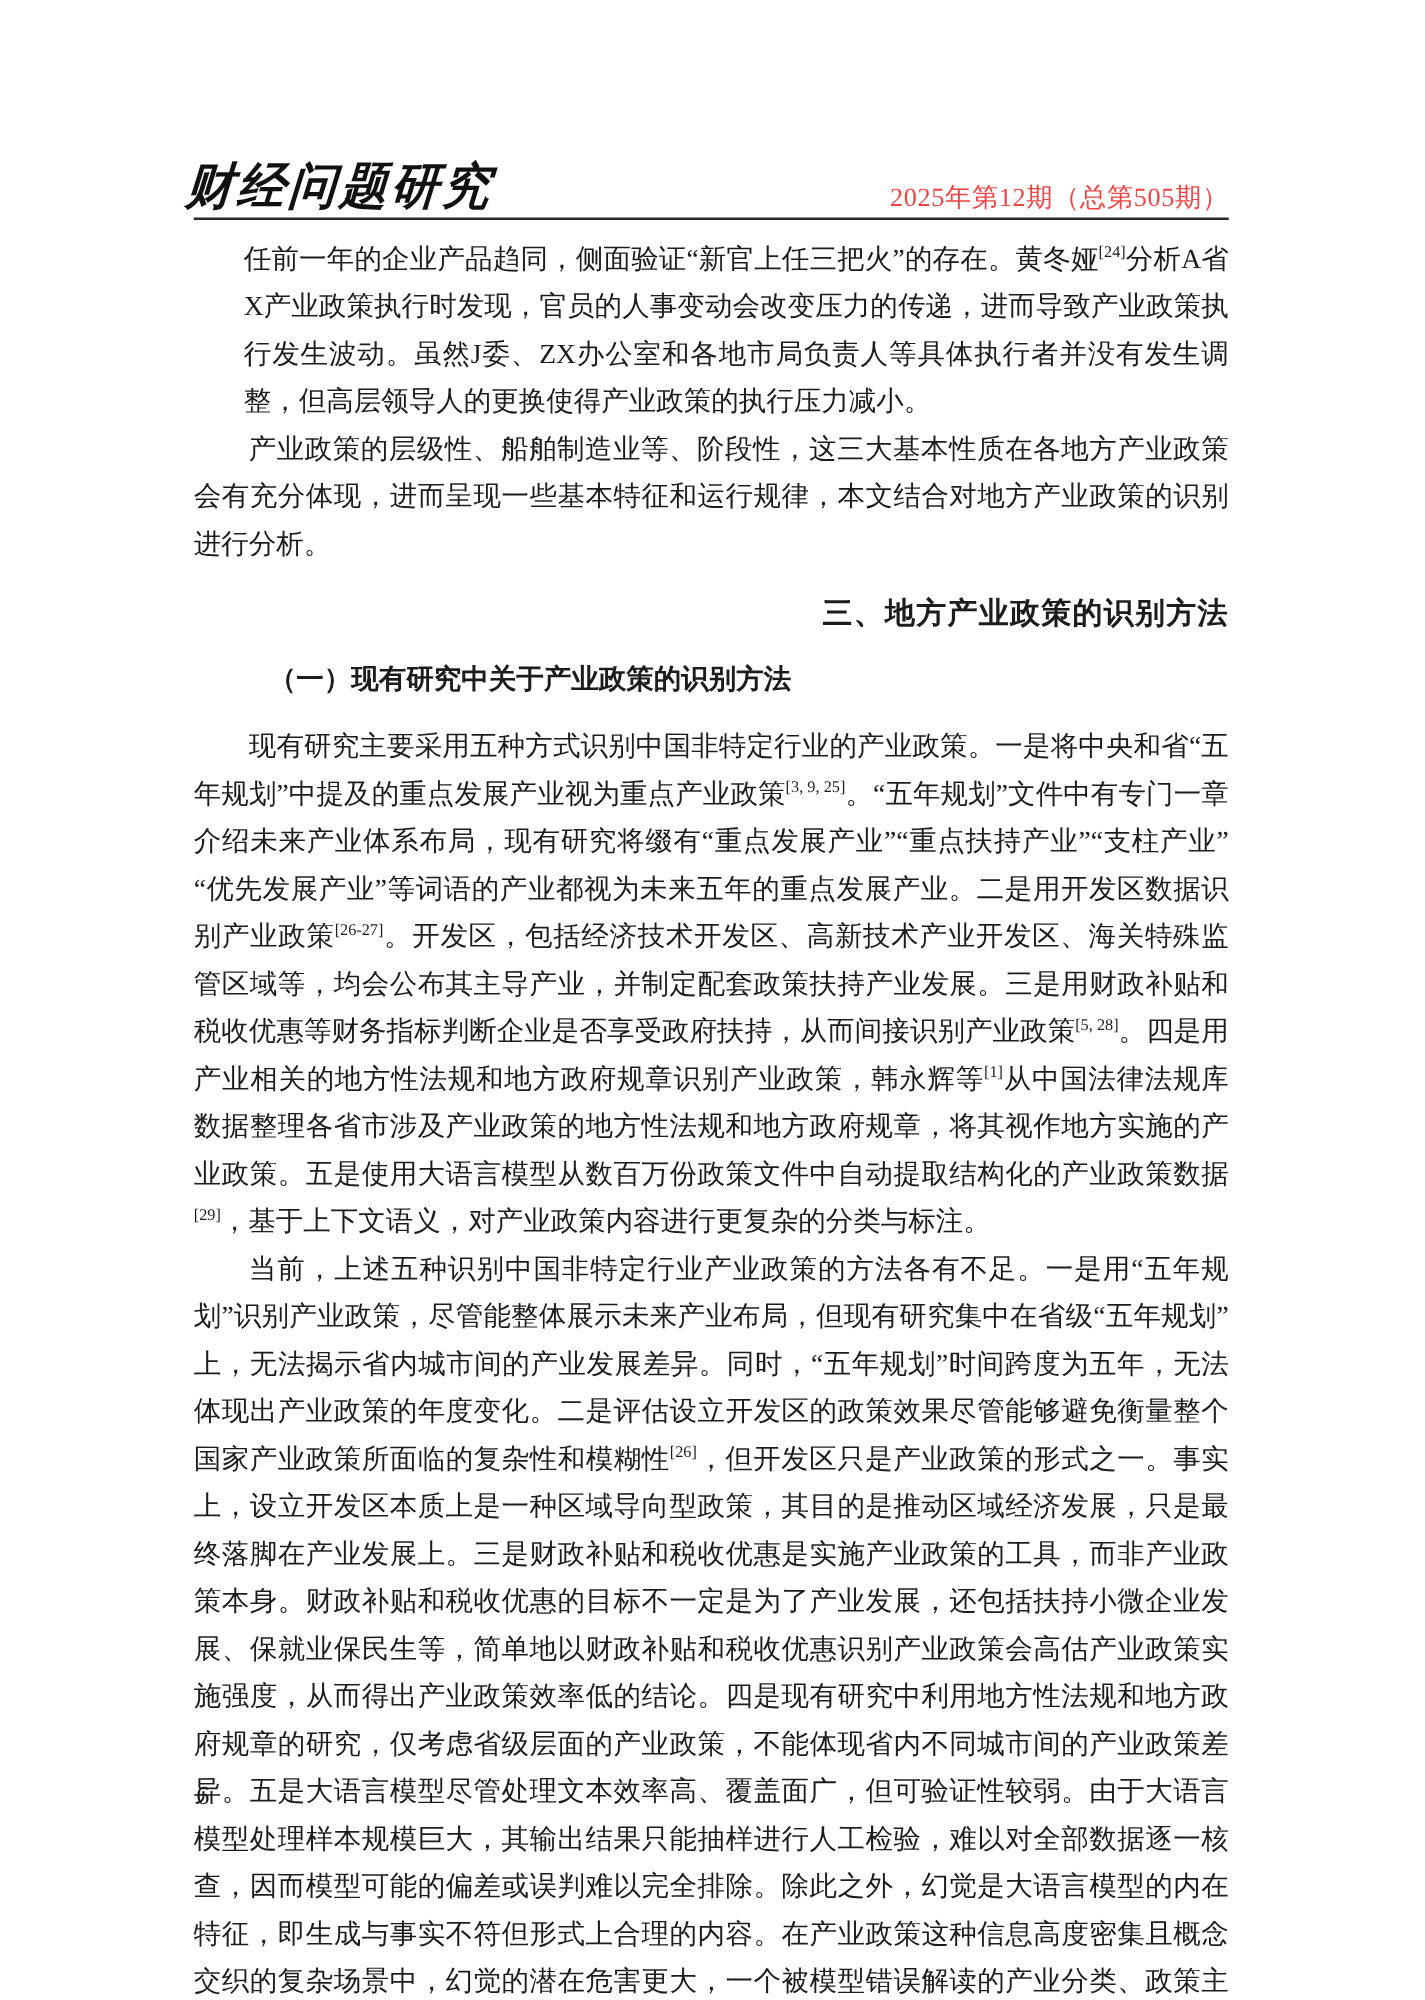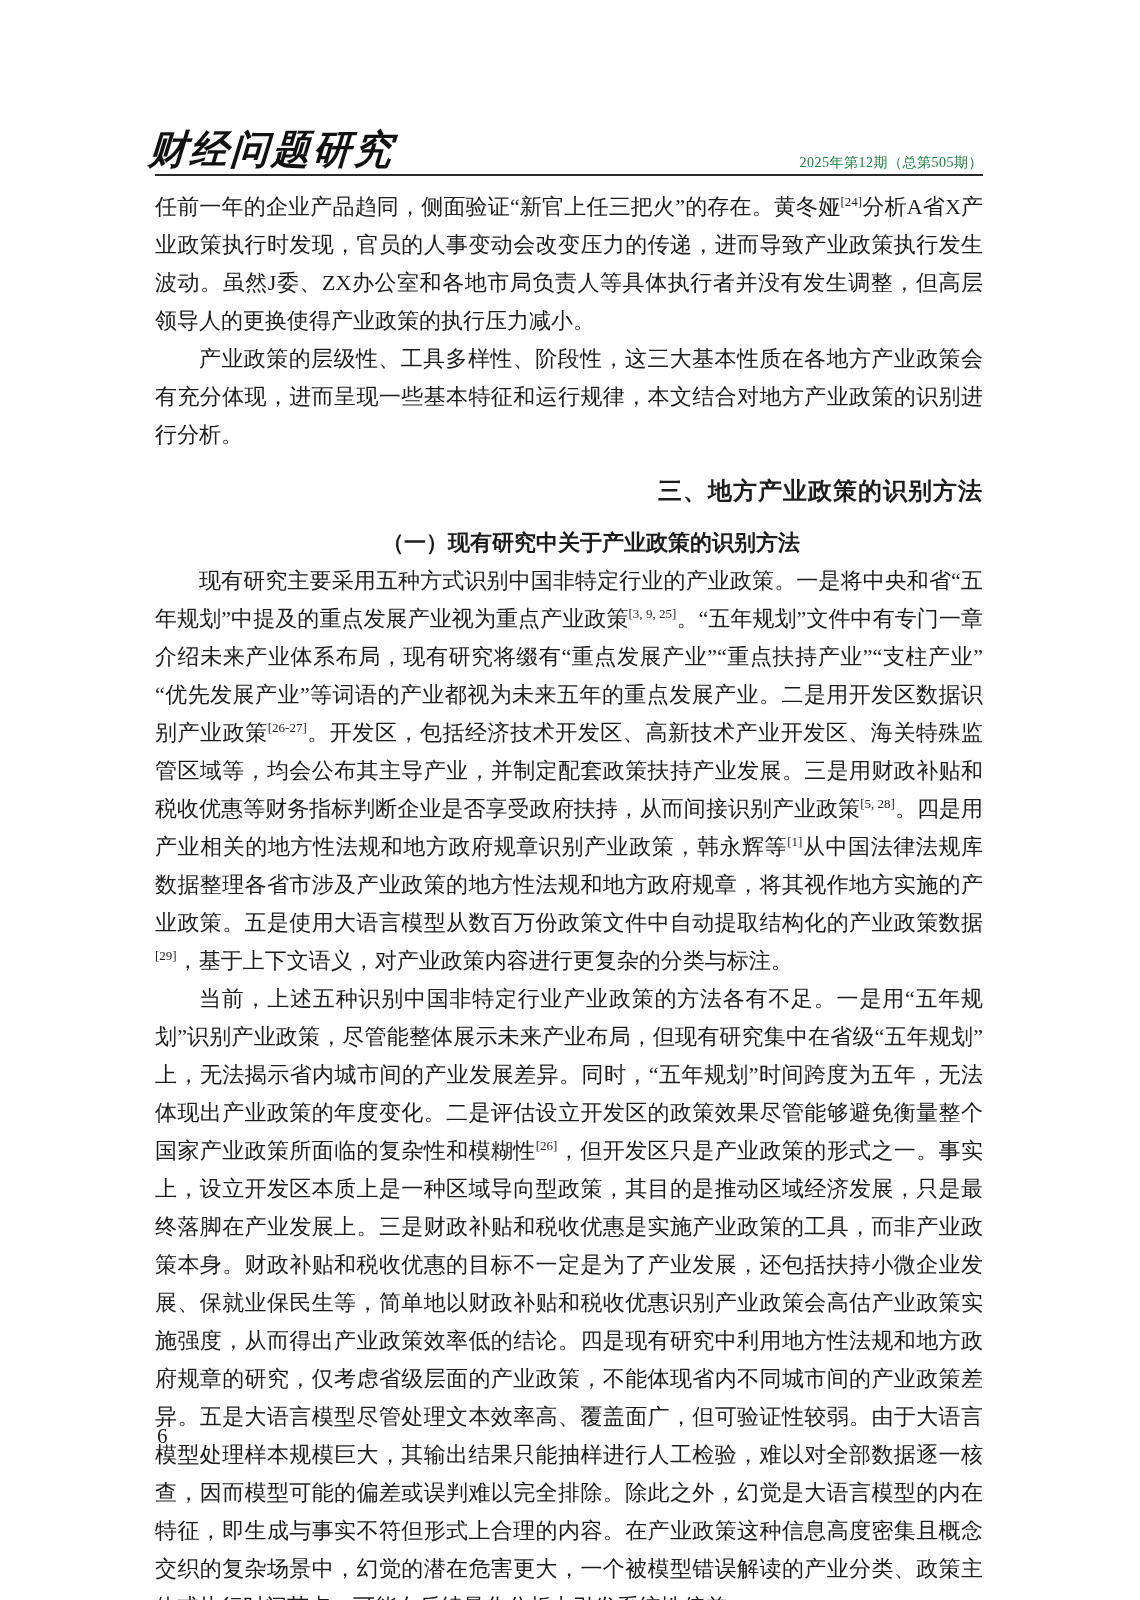--- a/index.html
+++ b/index.html
@@ -33,66 +33,66 @@
     font-size: 38px;
     letter-spacing: 3px;
     transform: skewX(-4deg) scaleY(1.05);
     color: #111;
     white-space: nowrap;
   }
   .issue-info {
     position: absolute;
     right: 0;
     bottom: 2px;
-    font-size: 14px;
+    font-size: 21px;
     letter-spacing: 0.5px;
-    color: #15803d;
+    color: #ef4444;
     white-space: nowrap;
   }
   .head-rule {
     margin-top: 0px;
     border: none;
     border-top: 2px solid #2a2a2a;
     height: 0;
     width: 100%;
   }
   .article {
     margin-top: 12px;
     font-size: 22px;
     line-height: 38px;
     text-align: justify;
   }
   .article p {
     margin: 0;
     text-indent: 2em;
   }
-  .article p.no-indent { text-indent: 0; }
+  .article p.no-indent { text-indent: 0; margin-left: 40px; }
   .article sup {
     font-size: 13px;
     line-height: 0;
     vertical-align: super;
     letter-spacing: 0;
   }
   .article h1 {
     margin: 20px 0 16px 0;
     font-family: "Liberation Sans", "DejaVu Sans", sans-serif;
     font-weight: bold;
     font-size: 24px;
     line-height: 34px;
     text-align: right;
     letter-spacing: 1px;
   }
   .article h2 {
-    margin: 0;
+    margin: 16px;
     font-family: "Liberation Sans", "DejaVu Sans", sans-serif;
     font-weight: bold;
     font-size: 22px;
     line-height: 38px;
     text-indent: 2em;
-    text-align: center;
+    text-align: left;
   }
   .page-number {
     position: absolute;
     left: 157px;
     top: 1424px;
     font-size: 21px;
     color: #1c1c1c;
   }
 </style>
 </head>
@@ -100,21 +100,21 @@
 
 <div class="page">
   <div class="content">
     <div class="masthead">
       <span class="journal-logo">财经问题研究</span>
       <span class="issue-info">2025年第12期（总第505期）</span>
     </div>
     <hr class="head-rule">
     <div class="article" id="article">
         <p class="no-indent">任前一年的企业产品趋同，侧面验证“新官上任三把火”的存在。黄冬娅<sup>[24]</sup>分析A省X产业政策执行时发现，官员的人事变动会改变压力的传递，进而导致产业政策执行发生波动。虽然J委、ZX办公室和各地市局负责人等具体执行者并没有发生调整，但高层领导人的更换使得产业政策的执行压力减小。</p>
-        <p>产业政策的层级性、工具多样性、阶段性，这三大基本性质在各地方产业政策会有充分体现，进而呈现一些基本特征和运行规律，本文结合对地方产业政策的识别进行分析。</p>
+        <p>产业政策的层级性、船舶制造业等、阶段性，这三大基本性质在各地方产业政策会有充分体现，进而呈现一些基本特征和运行规律，本文结合对地方产业政策的识别进行分析。</p>
         <h1>三、地方产业政策的识别方法</h1>
         <h2>（一）现有研究中关于产业政策的识别方法</h2>
         <p>现有研究主要采用五种方式识别中国非特定行业的产业政策。一是将中央和省“五年规划”中提及的重点发展产业视为重点产业政策<sup>[3, 9, 25]</sup>。“五年规划”文件中有专门一章介绍未来产业体系布局，现有研究将缀有“重点发展产业”“重点扶持产业”“支柱产业”“优先发展产业”等词语的产业都视为未来五年的重点发展产业。二是用开发区数据识别产业政策<sup>[26-27]</sup>。开发区，包括经济技术开发区、高新技术产业开发区、海关特殊监管区域等，均会公布其主导产业，并制定配套政策扶持产业发展。三是用财政补贴和税收优惠等财务指标判断企业是否享受政府扶持，从而间接识别产业政策<sup>[5, 28]</sup>。四是用产业相关的地方性法规和地方政府规章识别产业政策，韩永辉等<sup>[1]</sup>从中国法律法规库数据整理各省市涉及产业政策的地方性法规和地方政府规章，将其视作地方实施的产业政策。五是使用大语言模型从数百万份政策文件中自动提取结构化的产业政策数据<sup>[29]</sup>，基于上下文语义，对产业政策内容进行更复杂的分类与标注。</p>
         <p>当前，上述五种识别中国非特定行业产业政策的方法各有不足。一是用“五年规划”识别产业政策，尽管能整体展示未来产业布局，但现有研究集中在省级“五年规划”上，无法揭示省内城市间的产业发展差异。同时，“五年规划”时间跨度为五年，无法体现出产业政策的年度变化。二是评估设立开发区的政策效果尽管能够避免衡量整个国家产业政策所面临的复杂性和模糊性<sup>[26]</sup>，但开发区只是产业政策的形式之一。事实上，设立开发区本质上是一种区域导向型政策，其目的是推动区域经济发展，只是最终落脚在产业发展上。三是财政补贴和税收优惠是实施产业政策的工具，而非产业政策本身。财政补贴和税收优惠的目标不一定是为了产业发展，还包括扶持小微企业发展、保就业保民生等，简单地以财政补贴和税收优惠识别产业政策会高估产业政策实施强度，从而得出产业政策效率低的结论。四是现有研究中利用地方性法规和地方政府规章的研究，仅考虑省级层面的产业政策，不能体现省内不同城市间的产业政策差异。五是大语言模型尽管处理文本效率高、覆盖面广，但可验证性较弱。由于大语言模型处理样本规模巨大，其输出结果只能抽样进行人工检验，难以对全部数据逐一核查，因而模型可能的偏差或误判难以完全排除。除此之外，幻觉是大语言模型的内在特征，即生成与事实不符但形式上合理的内容。在产业政策这种信息高度密集且概念交织的复杂场景中，幻觉的潜在危害更大，一个被模型错误解读的产业分类、政策主体或执行时间节点，可能在后续量化分析中引发系统性偏差。</p>
       </div>
   </div>
   <div class="page-number">6</div>
 </div>
 
 </body></html>

